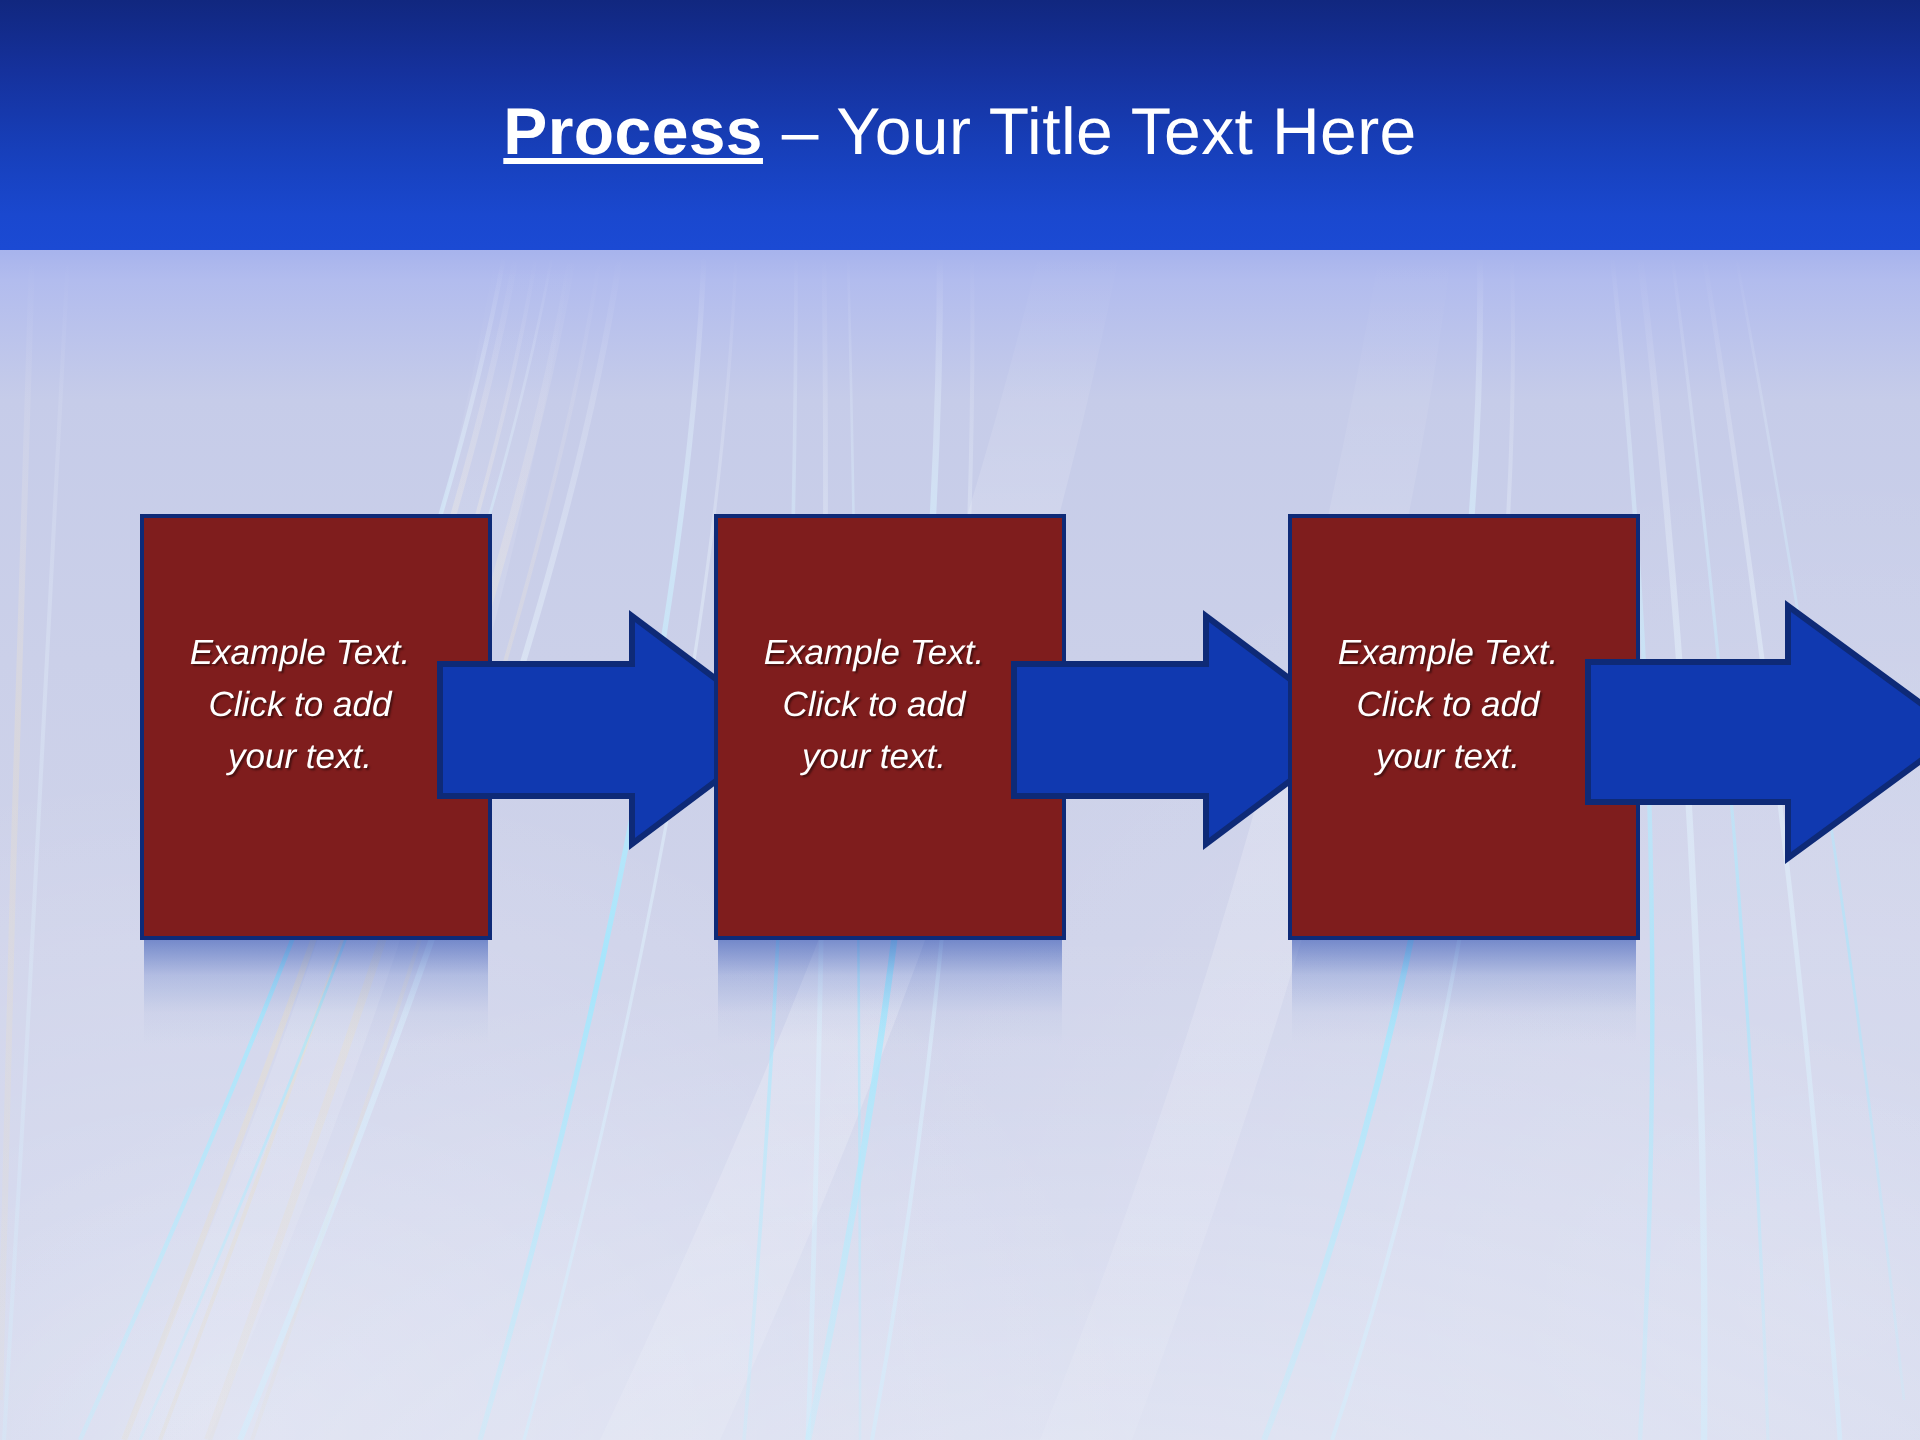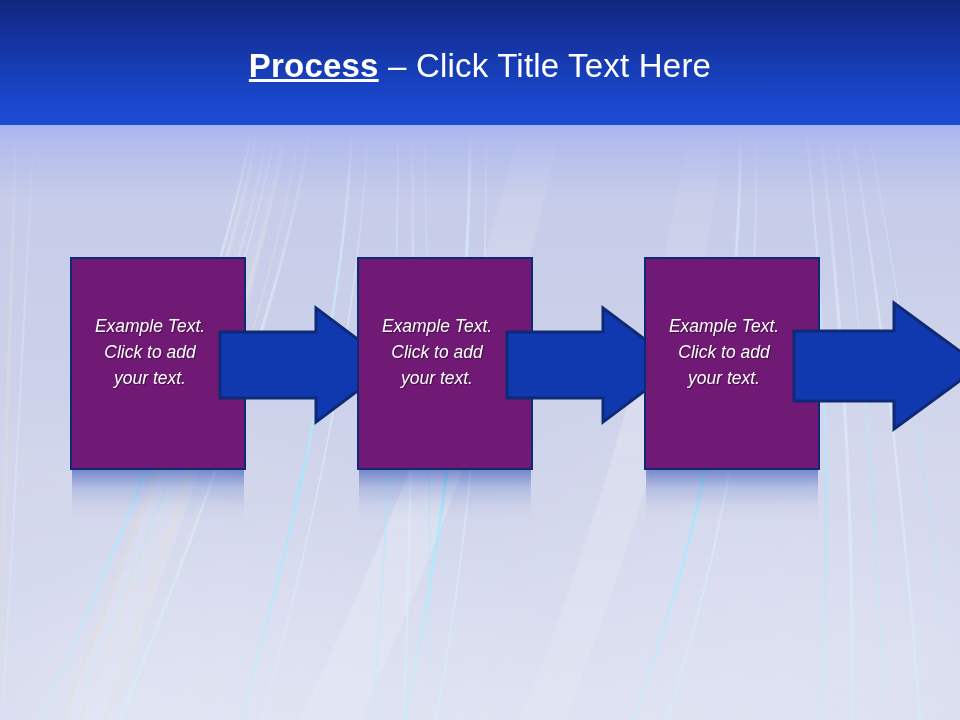--- a/index.html
+++ b/index.html
@@ -53,21 +53,21 @@
   .title .strong{font-weight:bold;text-decoration:underline;}
   .title .rest{font-weight:normal;}
 
   
   .chain{position:absolute;left:0;top:0;width:960px;height:720px;}
 
   .step{position:absolute;top:257px;width:176px;height:213px;}
 
   .box{
     position:absolute;left:0;top:0;width:100%;height:100%;
-    background:#701a75;
+    background:#7f1d1d;
     border:2px solid #0e2a77;
     box-sizing:border-box;
   }
   .box-text{
     position:absolute;left:6px;right:22px;top:54px;
     color:#ffffff;font-style:italic;
     font-size:17.5px;line-height:26px;text-align:center;
     text-shadow:1px 1px 1px rgba(0,0,0,.45);
   }
   .reflection{
@@ -147,21 +147,21 @@
       <path d="M836 128 C 856 280, 876 470, 884 720" stroke="url(#sg1)" stroke-width="1.6" fill="none" opacity=".7"></path>
       <path d="M852 128 C 876 280, 902 470, 920 720" stroke="url(#sg2)" stroke-width="2.4" fill="none"></path>
       <path d="M868 128 C 896 280, 926 460, 952 700" stroke="url(#sg1)" stroke-width="1.4" fill="none" opacity=".6"></path>
 
       <path d="M16 128 C 10 300, 4 520, 0 700" stroke="url(#sgT)" stroke-width="3" fill="none" opacity=".6"></path>
       <path d="M34 128 C 26 300, 14 520, 2 720" stroke="url(#sg2)" stroke-width="2" fill="none" opacity=".6"></path>
     </svg>
   </div>
 
   <div class="titlebar">
-    <div class="title"><span class="strong">Process</span><span class="rest"> – Click Title Text Here</span></div>
+    <div class="title"><span class="strong">Process</span><span class="rest"> – Your Title Text Here</span></div>
   </div>
 
   <div class="chain">
 
     <div class="step" id="step-1">
       <div class="reflection"></div>
       <div class="box">
         <div class="box-text">
           <div>Example Text.</div>
           <div>Click  to add</div>

